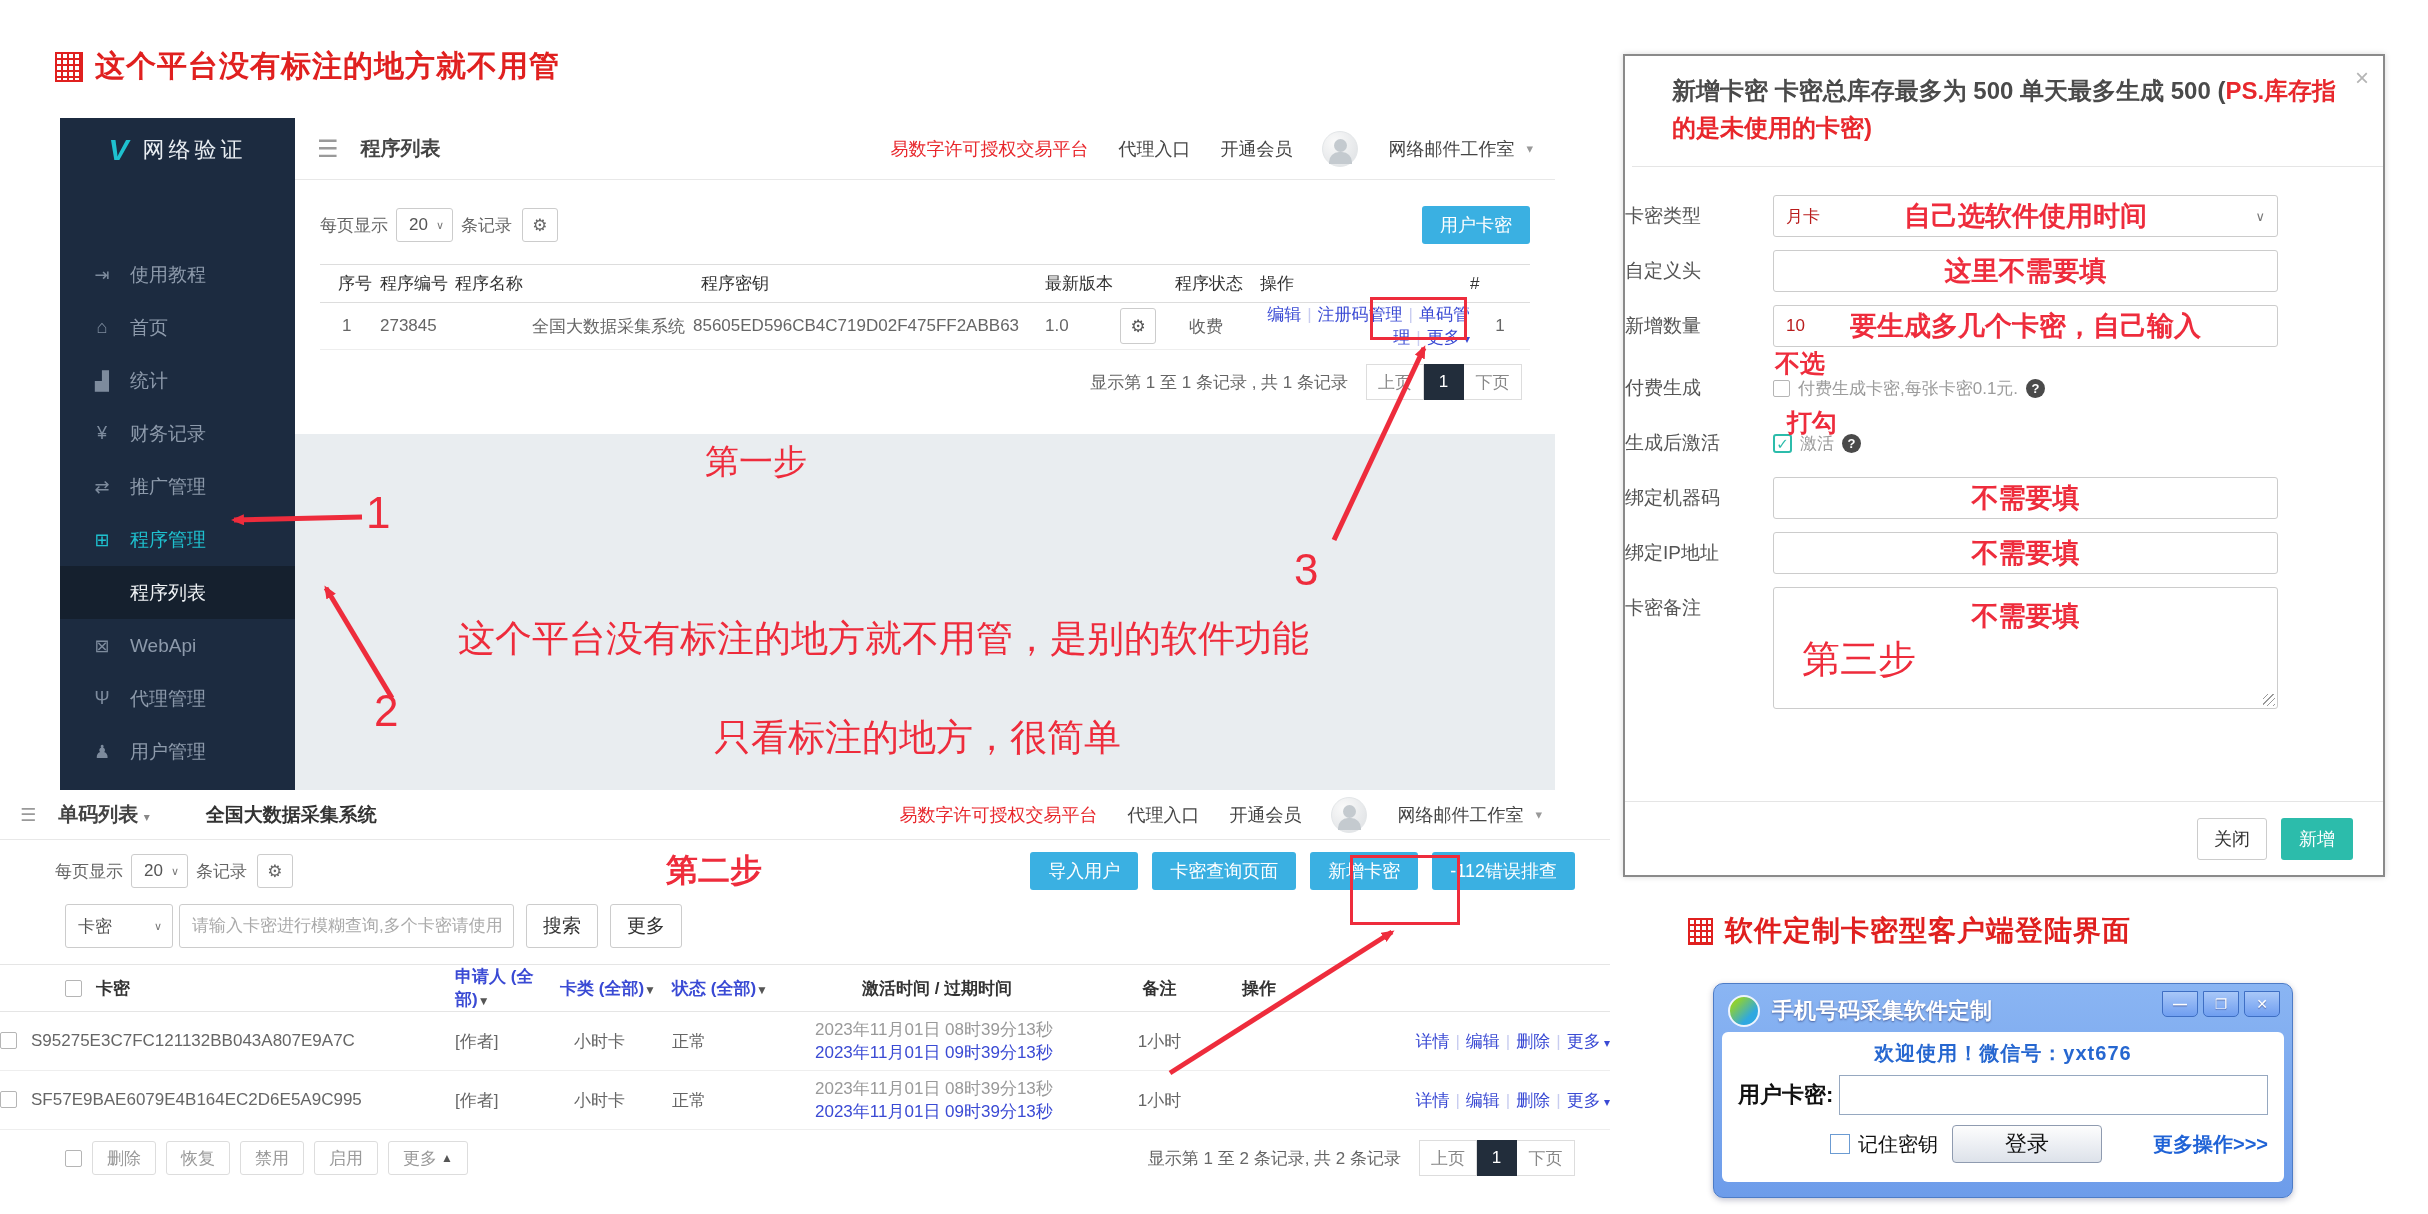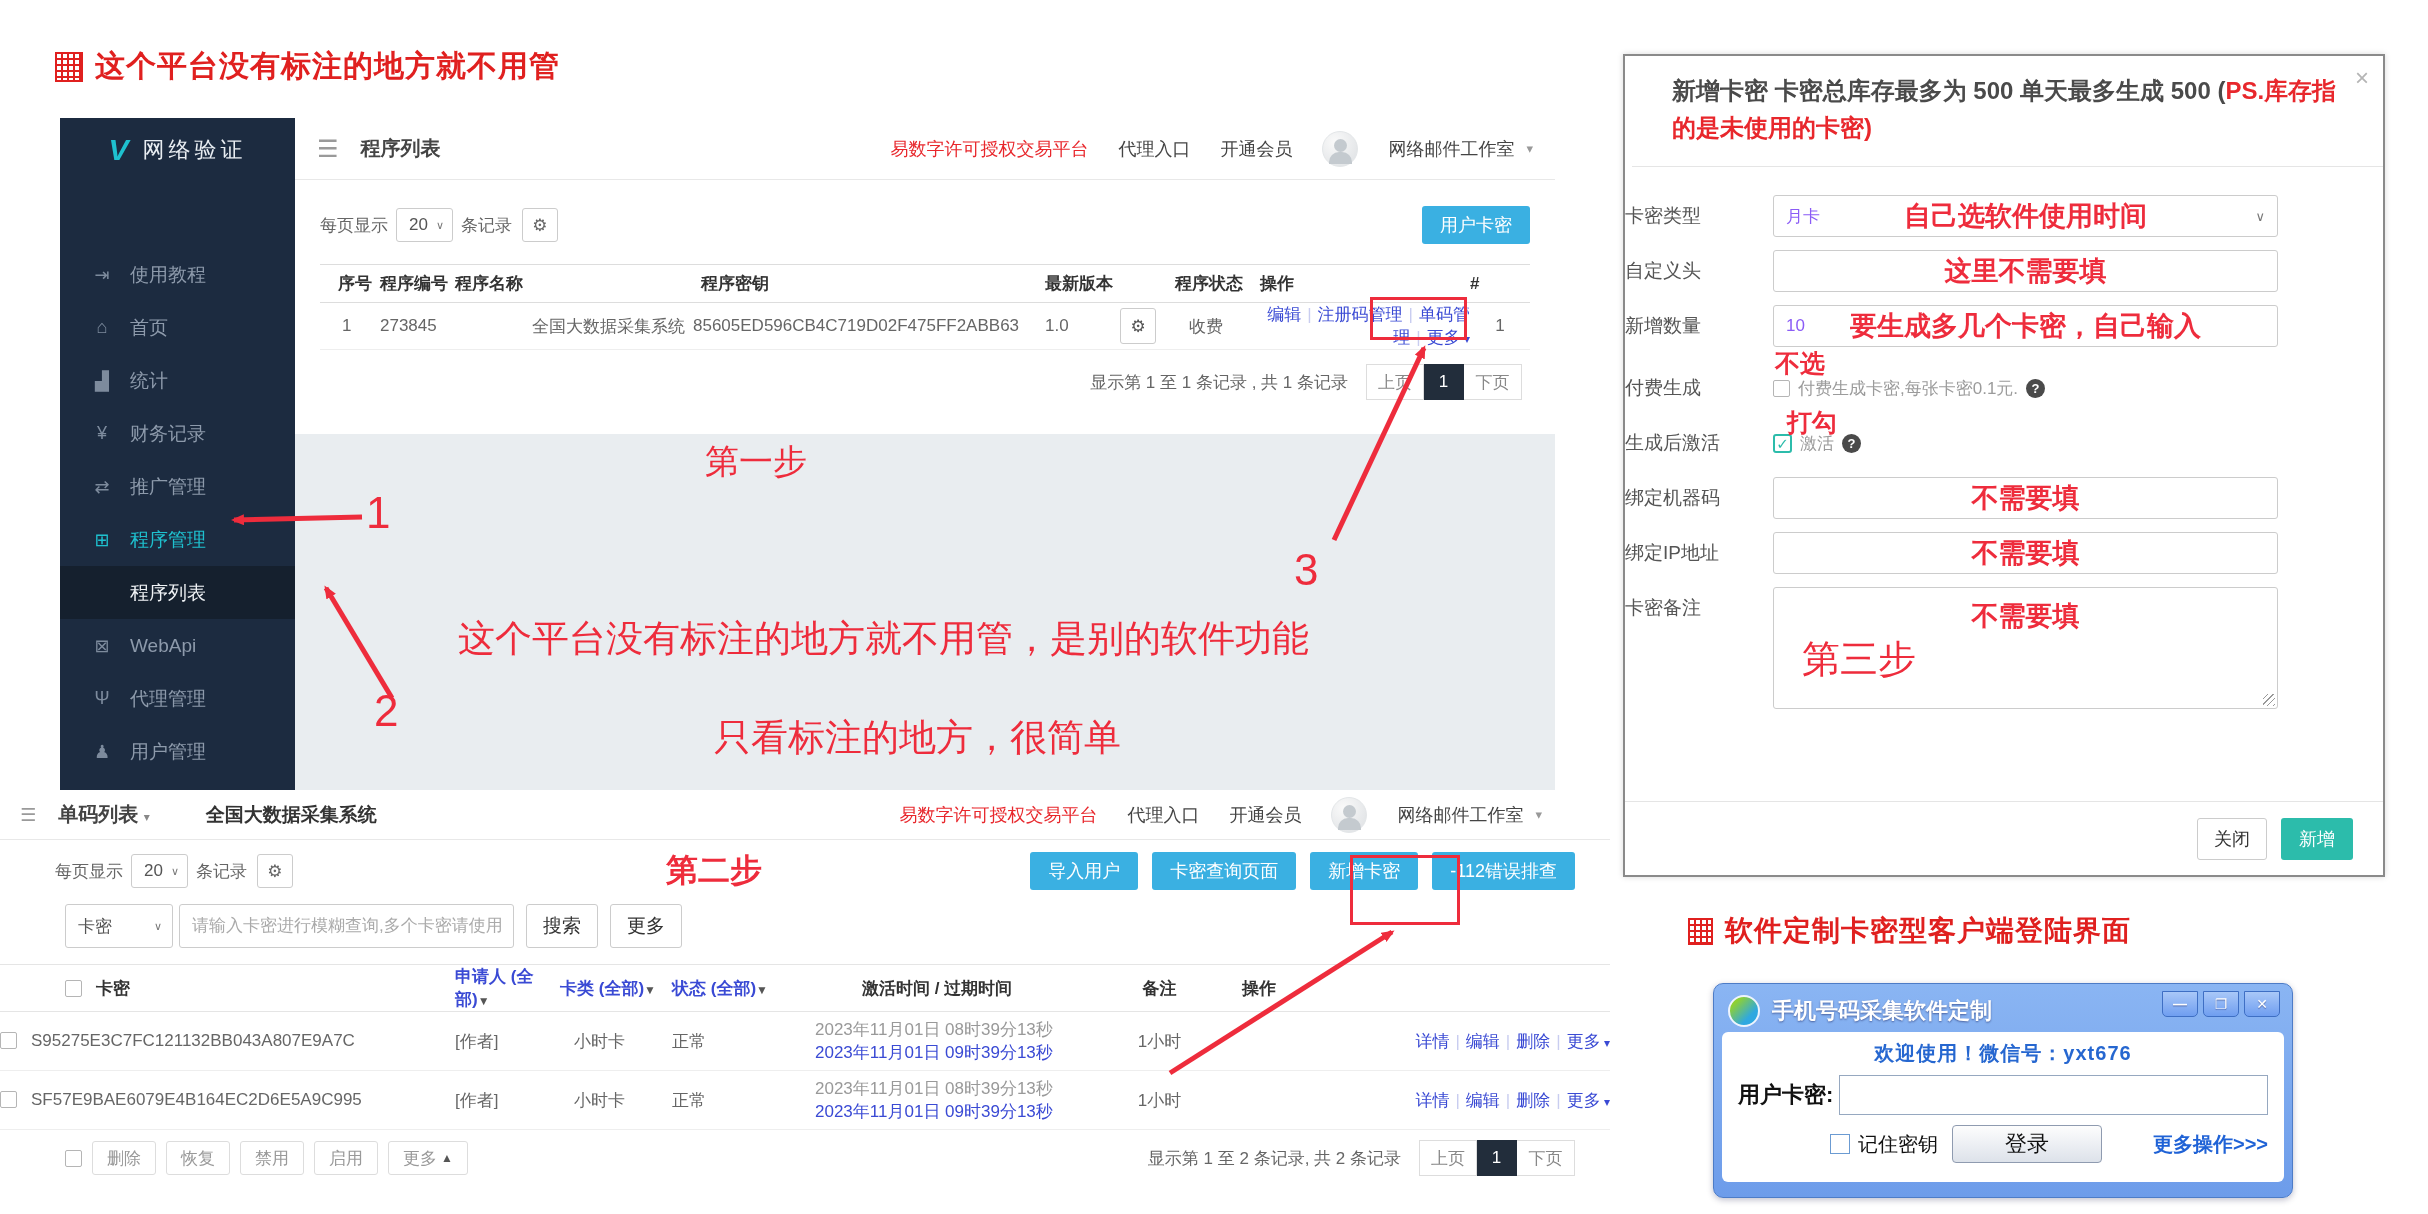--- a/index.html
+++ b/index.html
@@ -43,21 +43,21 @@
   .p1-body { padding:26px 25px 0 25px; background:#fff; }
   .toolbar { display:flex; align-items:center; }
   .pp-label { font-size:17px; color:#666; }
   .select-box { display:inline-flex; align-items:center; justify-content:space-between; border:1px solid #ccc; border-radius:3px; height:34px; padding:0 8px 0 12px; margin:0 8px; font-size:17px; color:#555; background:#fff; }
   .select-caret { font-size:11px; color:#777; margin-left:8px; }
   .icon-btn { width:36px; height:34px; border:1px solid #ccc; border-radius:3px; background:#fff; display:inline-flex; align-items:center; justify-content:center; font-size:17px; color:#666; margin-left:10px; }
   .btn-blue { background:#3ab0e2; color:#fff; border:none; border-radius:3px; height:38px; padding:0 18px; font-size:18px; display:inline-flex; align-items:center; justify-content:center; }
   #create-btn { margin-left:auto; }
 
   table.grid { border-collapse:collapse; width:1210px; margin-top:20px; table-layout:fixed; }
-  table.grid th { font-size:17px; color:#333; font-weight:bold; text-align:left; height:38px; border-top:1px solid #ddd; border-bottom:1px solid #ddd; }
+  table.grid th { font-size:17px; color:#333; font-weight:normal; text-align:left; height:38px; border-top:1px solid #ddd; border-bottom:1px solid #ddd; }
   table.grid td { font-size:17px; color:#666; height:42px; border-bottom:1px solid #eee; }
   .al-r { text-align:right; }
   .al-c { text-align:center; }
   .link { color:#3a4ad4; }
   .sep { color:#c9cdf0; padding:0 6px; }
   .gear-cell-btn { width:36px; height:36px; border:1px solid #ccc; border-radius:3px; display:inline-flex; align-items:center; justify-content:center; color:#555; background:#fff; }
 
   .pag-row { display:flex; align-items:center; justify-content:flex-end; gap:18px; margin-top:14px; padding-right:8px; }
   .pag-summary { font-size:17px; color:#666; }
   .pager { display:flex; }
@@ -104,21 +104,21 @@
   
   #modal { position:absolute; left:1623px; top:54px; width:762px; height:823px; background:#fff; border:2px solid #8a8a8a; box-shadow:0 0 6px rgba(0,0,0,.15); z-index:20; }
   .modal-close { position:absolute; right:14px; top:8px; font-size:24px; color:#b5b5b5; }
   .modal-title { padding:16px 40px 20px 40px; font-size:24px; font-weight:bold; color:#4a4a4a; line-height:1.55; border-bottom:1px solid #e5e5e5;margin-left:7px; }
   .modal-title .tred { color:#e8272c; }
   .modal-form { padding:28px 0 0 0; }
   .frow { display:flex; margin-bottom:13px; position:relative; }
   .flabel { width:148px; padding-right:16px; font-size:19px; color:#555; line-height:42px; flex:0 0 auto; }
   .fctrl { width:505px; position:relative; }
   .inputbox { width:505px; height:42px; border:1px solid #ccc; border-radius:3px; background:#fff; display:flex; align-items:center; padding:0 12px; position:relative; }
-  .inputbox .ival { font-size:17px; color:#8b5cf6; }
+  .inputbox .ival { font-size:17px; color:#b91c1c; }
   .hint-red { position:absolute; left:0; right:0; text-align:center; font-size:27px; color:#ee2c3c; font-weight:bold; top:50%; transform:translateY(-50%); pointer-events:none; }
   .inputbox .icaret { margin-left:auto; color:#777; font-size:13px; }
   .chk-row { display:flex; align-items:center; height:42px; }
   .chk-note { font-size:17px; color:#9b9b9b; margin-left:8px; }
   .cb-teal { display:inline-block; width:19px; height:19px; border:2px solid #2cbcab; border-radius:3px; color:#2cbcab; font-size:15px; line-height:15px; text-align:center; font-weight:bold; background:#fff; }
   .qmark { display:inline-block; width:19px; height:19px; border-radius:50%; background:#4a4a4a; color:#fff; font-size:13px; line-height:19px; text-align:center; margin-left:8px; font-weight:bold; }
   .over-hint { position:absolute; font-size:25px; color:#ee2c3c; font-weight:bold; z-index:5; white-space:nowrap; }
   .ta { width:505px; height:122px; border:1px solid #ccc; border-radius:3px; background:#fff; position:relative; }
   .ta-hint { position:absolute; top:10px; left:0; right:0; text-align:center; font-size:27px; color:#ee2c3c; font-weight:bold; }
   .ta-step { position:absolute; left:28px; top:46px; font-size:38px; color:#ee2c3c; }

